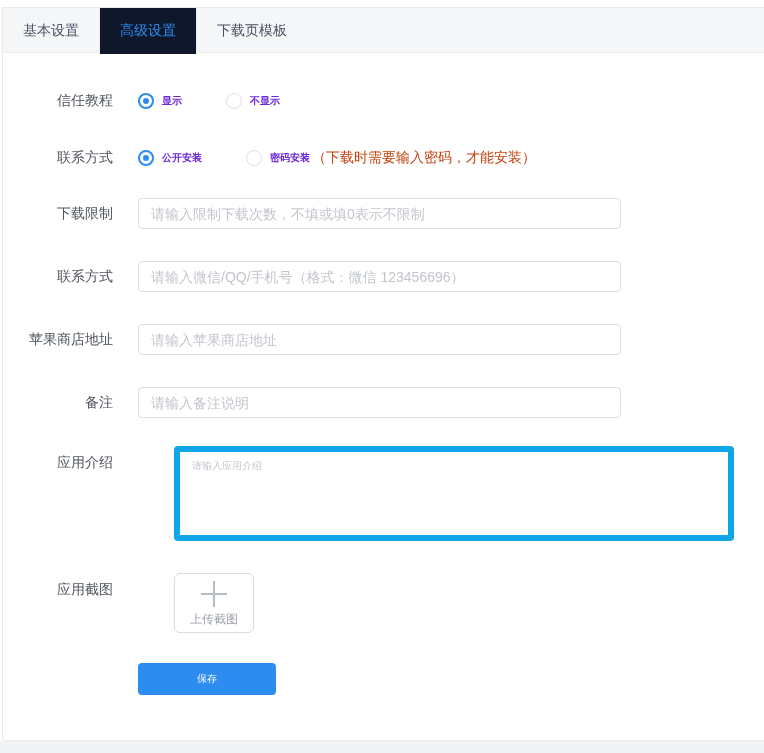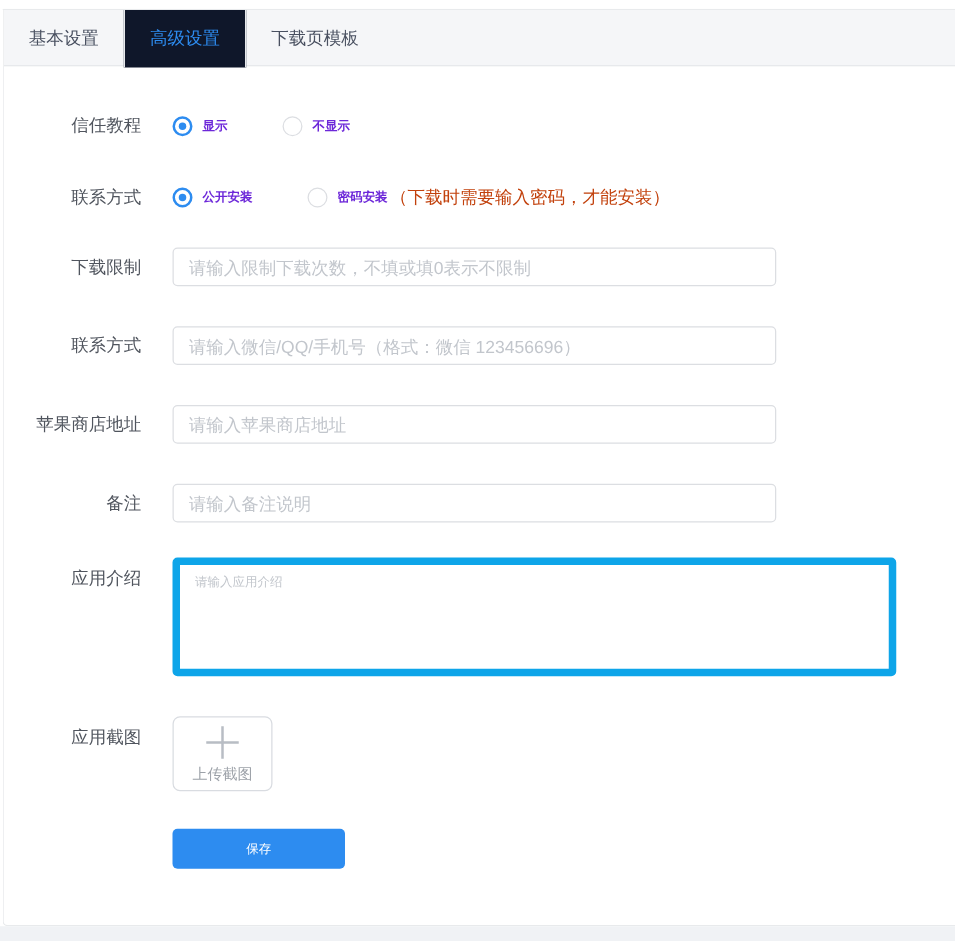--- a/index.html
+++ b/index.html
@@ -18,21 +18,21 @@
   .tab-header { height:45px; background:#f5f6f8; border-bottom:1px solid #e7e9ec;
     display:flex; align-items:stretch; }
   .tab { height:46px; line-height:45px; padding:0 20px; font-size:14px;
     color:#495060; cursor:pointer; white-space:nowrap; }
   .tab.active { background:#0f172a; color:#2d8cf0;
     border-left:1px solid #e7e9ec; border-right:1px solid #e7e9ec; }
 
   
   .form { padding:38px 30px 0 0; }
   .row { display:flex; align-items:center; margin-bottom:32px; }
-  .row.top { align-items:flex-start; }
+  .row.top { align-items:flex-start;gap:36px; }
   .row.mb38 { margin-bottom:38px; }
   .row.mb31 { margin-bottom:31px; }
   .row.mb28 { margin-bottom:28px; }
   .row.mb30 { margin-bottom:30px; }
   .lbl { width:110px; min-width:110px; margin-right:25px; text-align:right;
     font-size:14px; color:#50555e; line-height:19px; }
   .row.top .lbl { padding-top:7px; }
 
   
   .radio-group { display:flex; align-items:center; }

